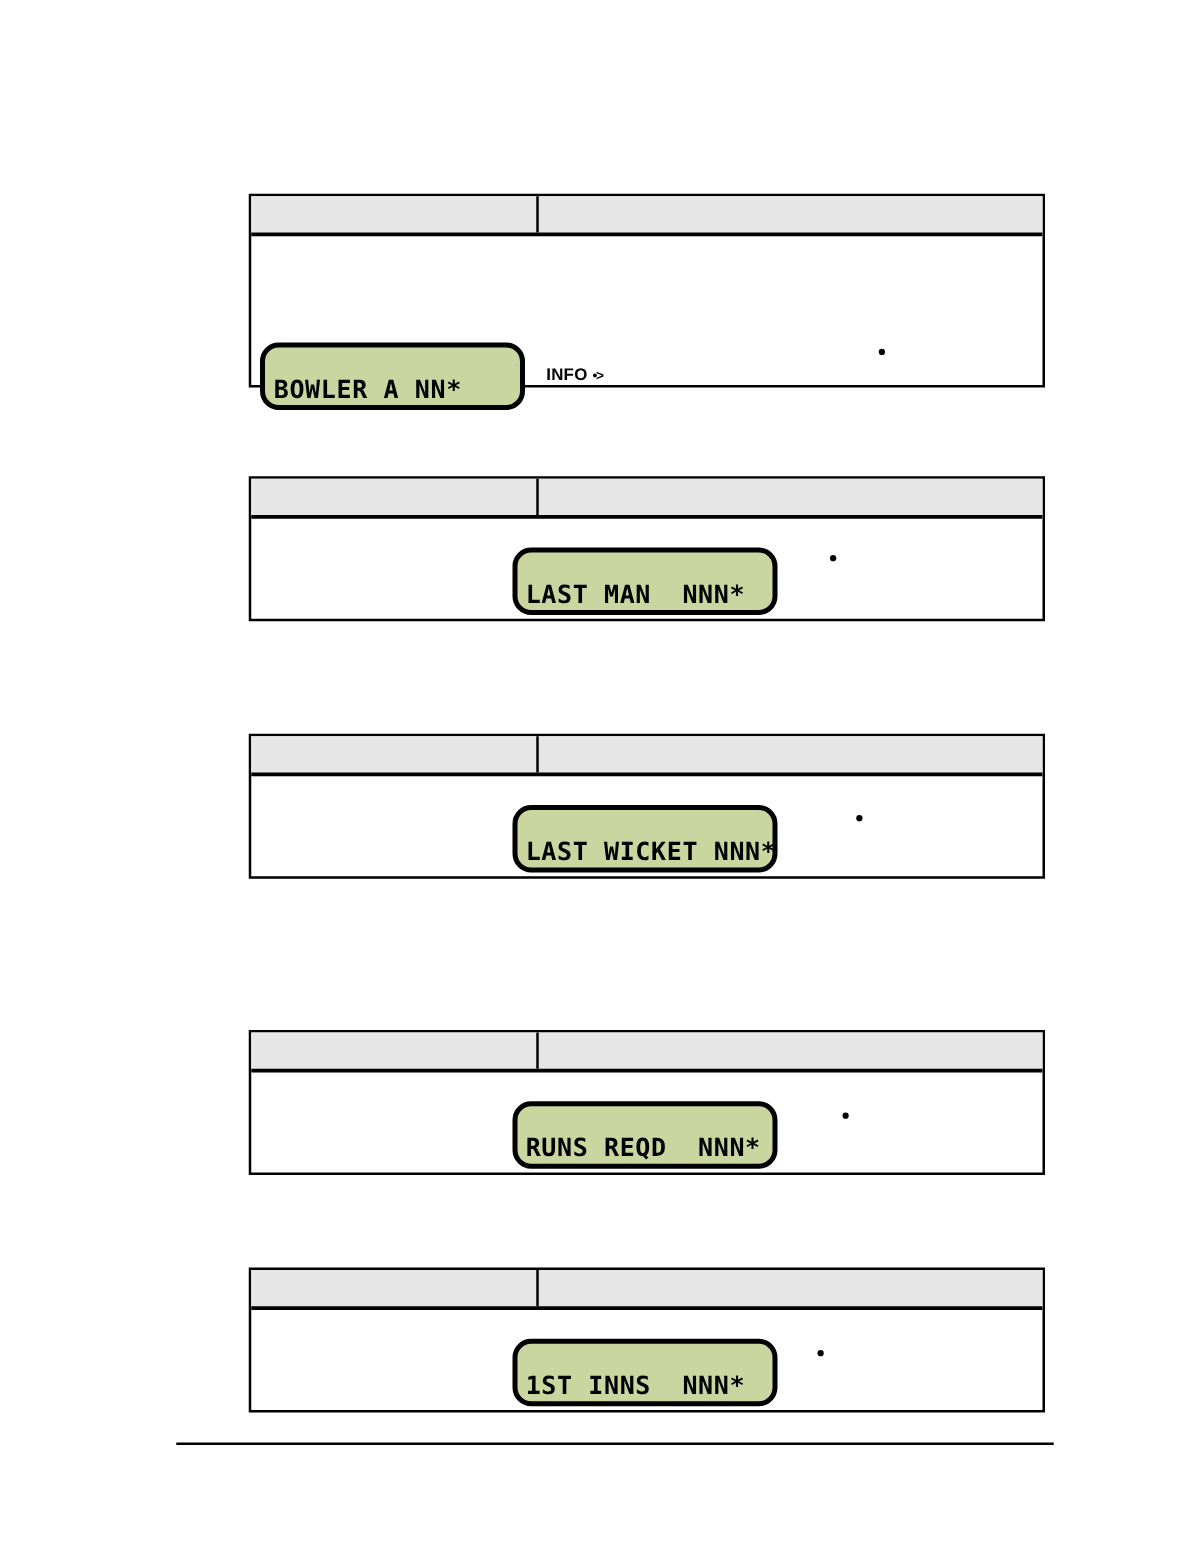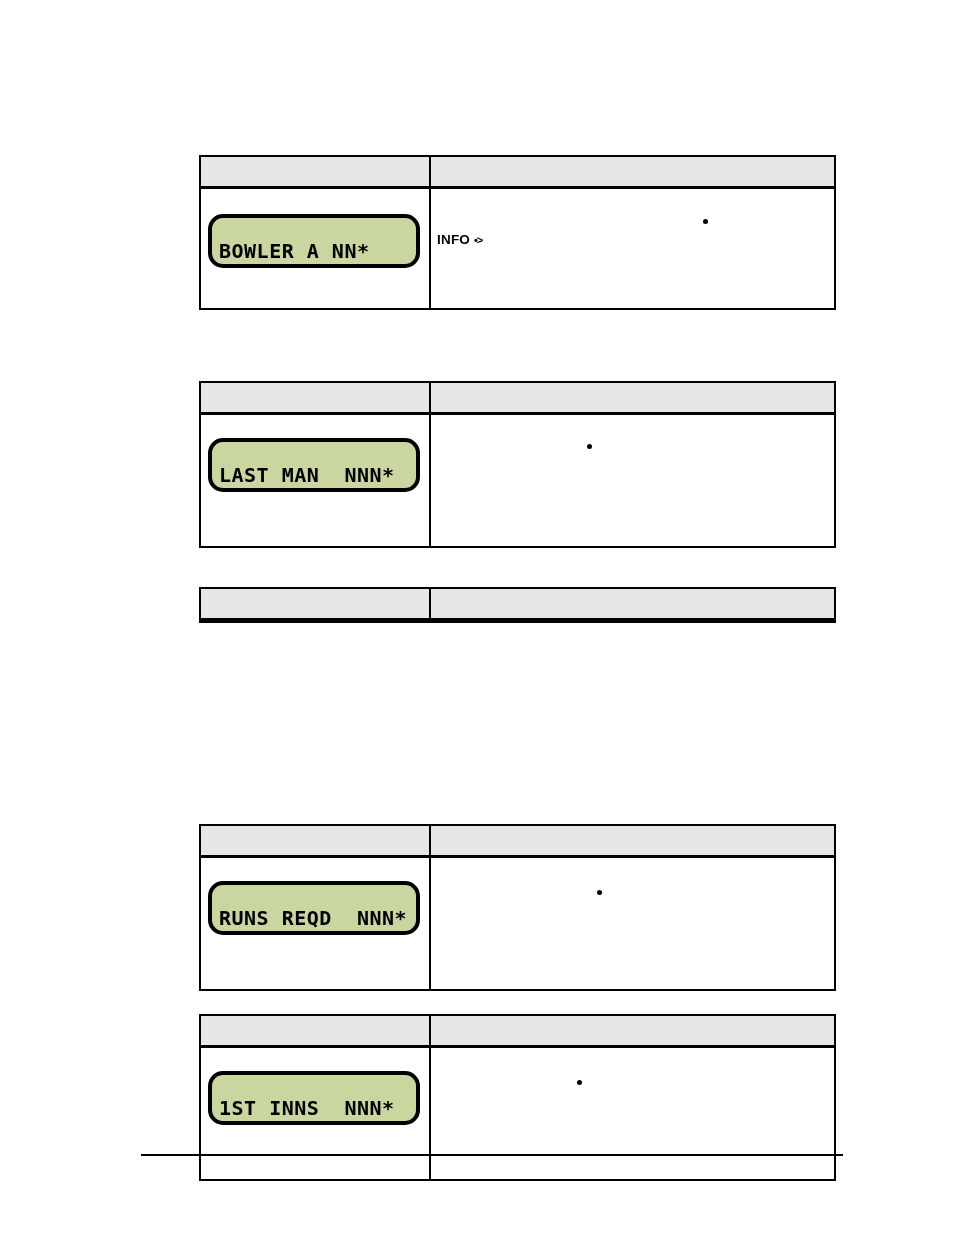--- a/index.html
+++ b/index.html
@@ -32,23 +32,23 @@
     background:#e6e6e6;
     border-bottom:3px solid #000;
   }
   .hdr-left {
     width:228px;
     border-right:2px solid #000;
     box-sizing:content-box;
   }
   .hdr-right { flex:1; }
 
-  .body-row { display:flex; }
+  .body-row { display:flex;align-items:center; }
   .t1 .body-row { height:119px; }
-  .t2 .body-row, .t3 .body-row, .t4 .body-row, .t5 .body-row { height:131px; }
+  .t2 .body-row, .t3 .body-row, .t4 .body-row, .t5 .body-row { height:80px;flex-direction:column; }
 
   .body-left {
     width:228px;
     border-right:2px solid #000;
     position:relative;
   }
   .body-right {
     flex:1;
     position:relative;
     padding-left:20px;
@@ -155,20 +155,30 @@
         <span class="bullet-dot"></span>
       </div>
     </div>
   </div>
 
   <div class="doc-table t3">
     <div class="hdr-row">
       <div class="hdr-left"></div>
       <div class="hdr-right"></div>
     </div>
+    <div class="body-row">
+      <div class="body-left">
+        <div class="lcd">
+          <span class="lcd-text">LAST WICKET NNN*</span>
+        </div>
+      </div>
+      <div class="body-right">
+        <span class="bullet-dot"></span>
+      </div>
+    </div>
   </div>
 
   <div class="doc-table t4">
     <div class="hdr-row">
       <div class="hdr-left"></div>
       <div class="hdr-right"></div>
     </div>
     <div class="body-row">
       <div class="body-left">
         <div class="lcd">

